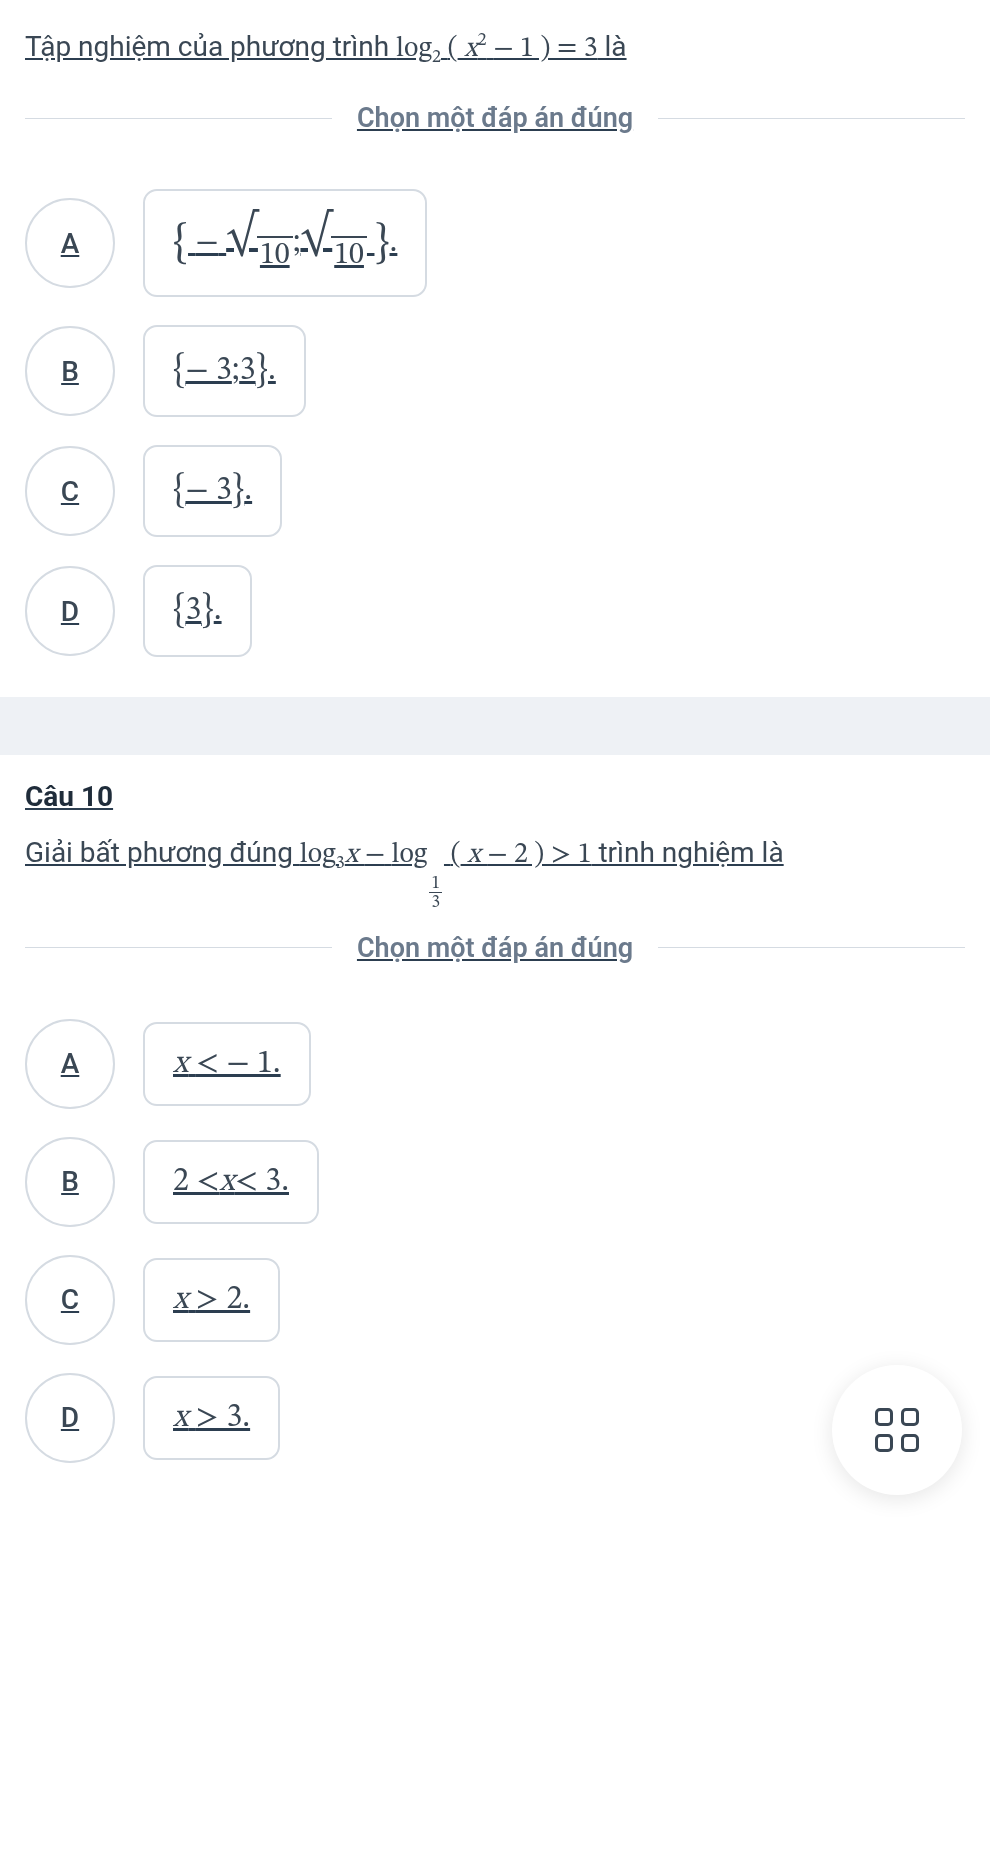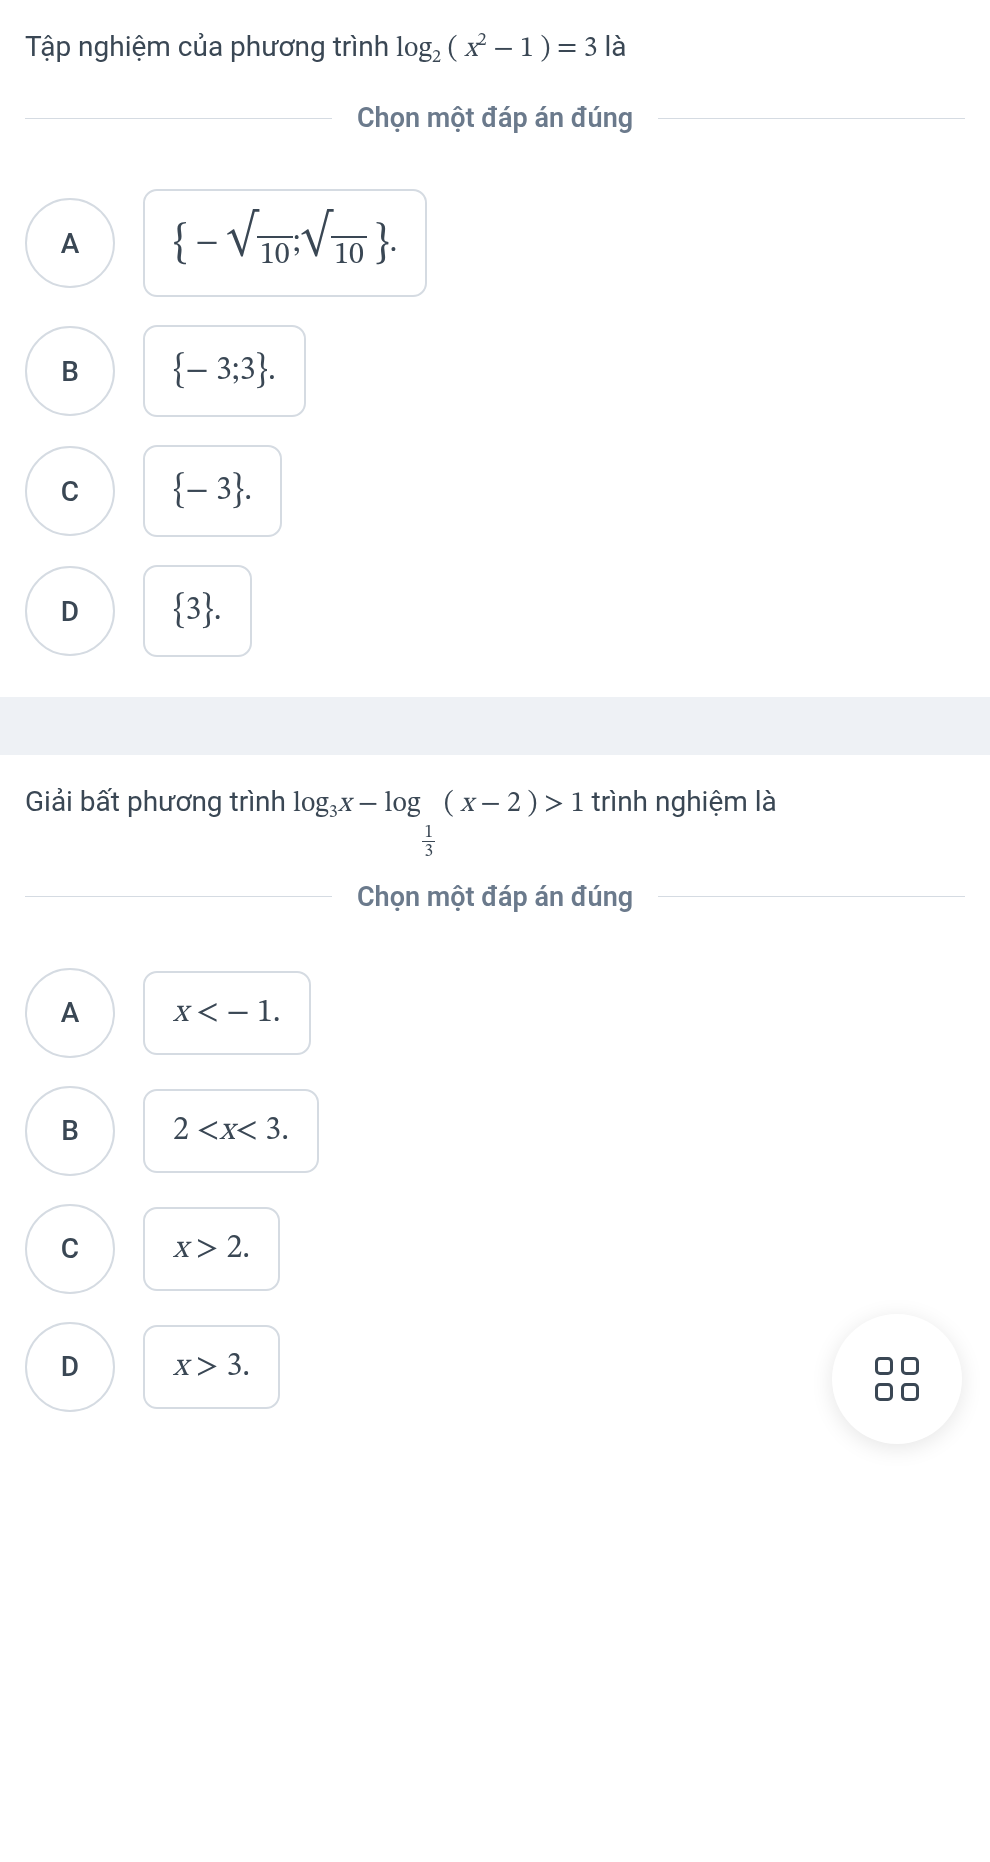--- a/index.html
+++ b/index.html
@@ -148,21 +148,21 @@
     grid-template-columns: 1fr 1fr;
     grid-template-rows: 1fr 1fr;
     gap: 8px;
   }
   .fab-sq {
     width: 18px;
     height: 18px;
     border: 3px solid #3a4754;
     border-radius: 5px;
   }
-  .page-wrap { position: relative; width: 990px; }
+  .page-wrap { position: relative; width: 990px; text-decoration: underline; }
 </style>
 </head>
 <body>
 <div class="page-wrap">
 
 <div class="question-block">
 
   <div class="question-text">
     <span>Tập nghiệm của phương trình </span><span class="math"><span class="upright">log</span><sub>2</sub> <span class="upright">(</span> x<sup>2</sup> <span class="upright">− 1 ) = 3</span></span><span> là</span>
   </div>
@@ -220,23 +220,24 @@
       </div>
     </div>
 
   </div>
 </div>
 
 <div class="gap-band"></div>
 
 <div class="question-block" style="padding-bottom:60px; position:relative;">
 
+  <div class="question-title">Câu 10</div>
 
   <div class="question-text">
-    <span>Giải bất phương trình </span><span class="math"><span class="upright">log</span><sub>3</sub>x <span class="upright">−</span> <span class="upright">log</span><span class="logsub-frac">
+    <span>Giải bất phương đúng </span><span class="math"><span class="upright">log</span><sub>3</sub>x <span class="upright">−</span> <span class="upright">log</span><span class="logsub-frac">
             <span class="num">1</span>
             <span class="den">3</span>
           </span> <span class="upright">(</span> x <span class="upright">− 2 ) &gt; 1</span></span><span> trình nghiệm là</span>
   </div>
 
   <div class="divider-row">
     <div class="divider-line"></div>
     <div class="divider-text">Chọn một đáp án đúng</div>
     <div class="divider-line"></div>
   </div>

